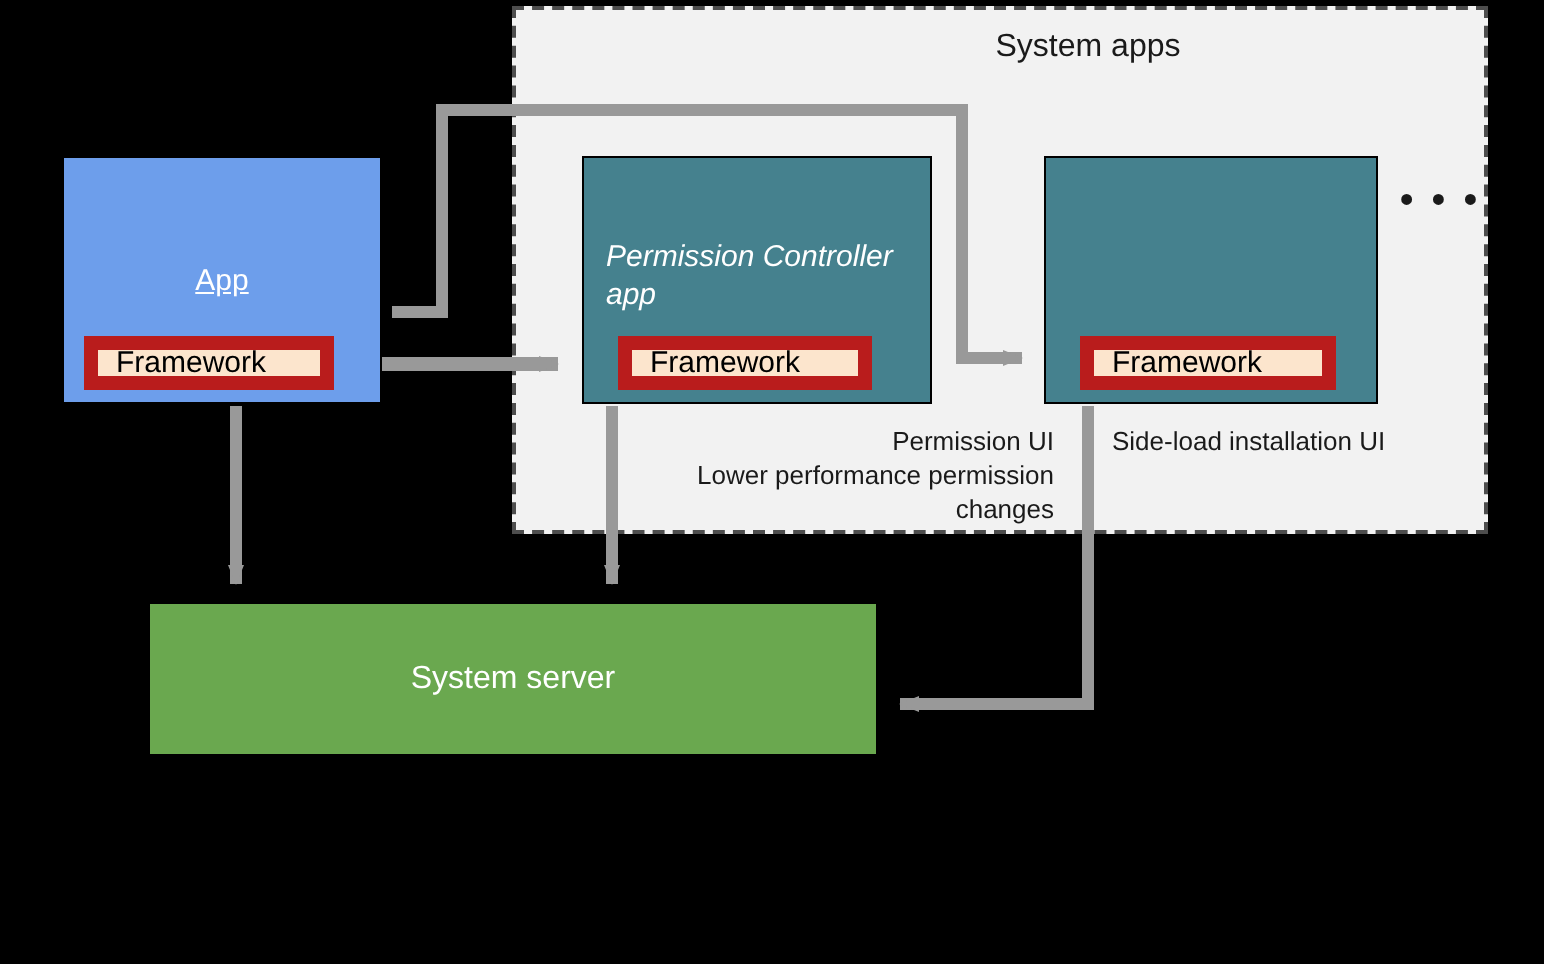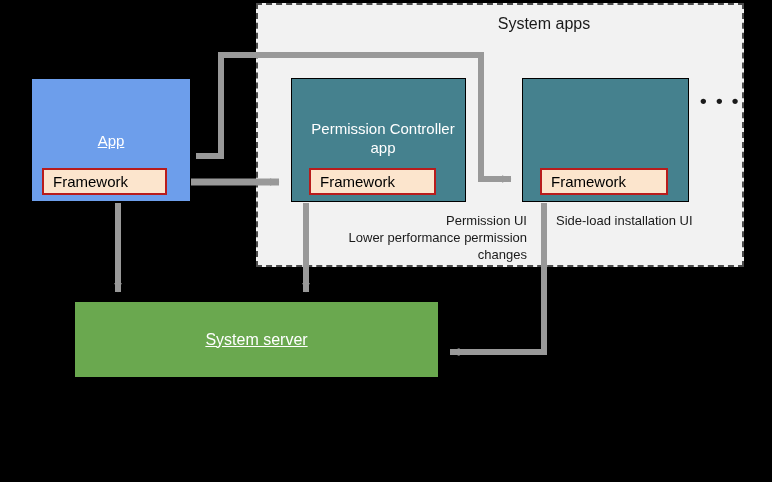--- a/index.html
+++ b/index.html
@@ -57,21 +57,21 @@
   .app-box-label {
     position: absolute;
     color: #ffffff;
     font-size: 15px;
     line-height: 19px;
   }
   .framework-box {
     position: absolute;
     box-sizing: border-box;
     background: #fce5cd;
-    border: 2px solid #b91c1c;
+    border: 7px solid #b91c1c;
     color: #000000;
     font-size: 15px;
     line-height: 19px;
     display: flex;
     align-items: center;
     padding-left: 9px;
   }
 
   
   #app-box {
@@ -100,21 +100,22 @@
     left: 291px;
     top: 78px;
     width: 175px;
     height: 124px;
     background: #45818e;
   }
   #permission-controller-label {
     left: 303px;
     top: 119px;
     width: 160px;
-    text-align: center;
+    text-align: left;
+    font-style: italic;
   }
   #permission-controller-framework-box {
     left: 309px;
     top: 168px;
     width: 127px;
     height: 27px;
   }
 
   
   #package-installer-box {
@@ -146,21 +147,20 @@
     background: #6aa84f;
     display: flex;
     align-items: center;
     justify-content: center;
   }
   #system-server-label {
     position: static;
     color: #ffffff;
     font-size: 16px;
     text-align: center;
-    text-decoration: underline;
   }
 
   
   .caption {
     position: absolute;
     color: #1a1a1a;
     font-size: 13px;
     line-height: 17px;
     white-space: pre-line;
   }

